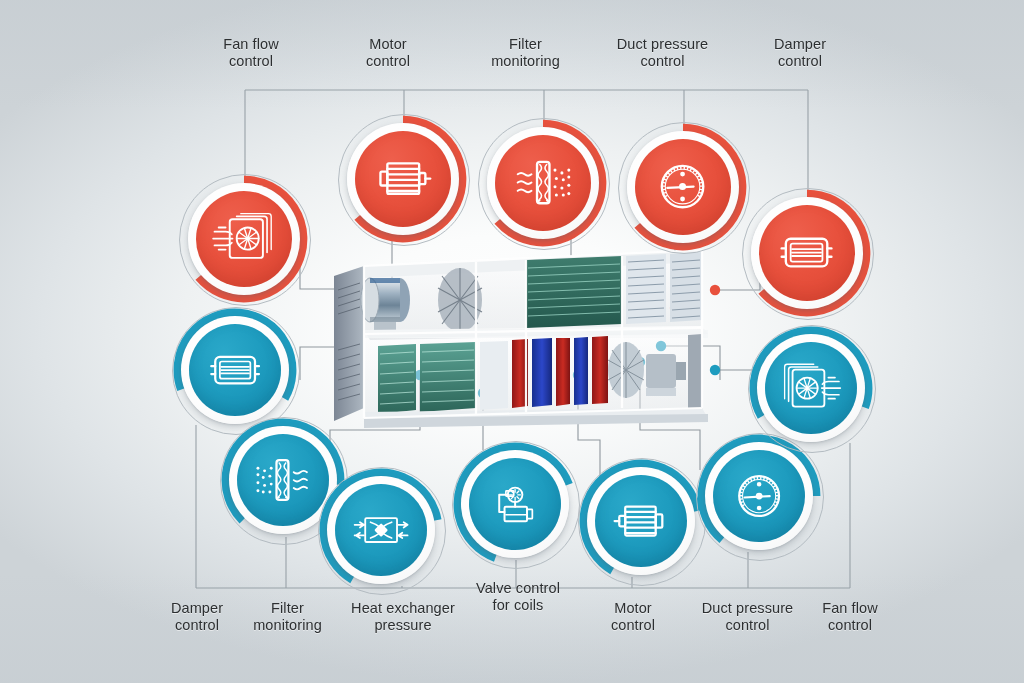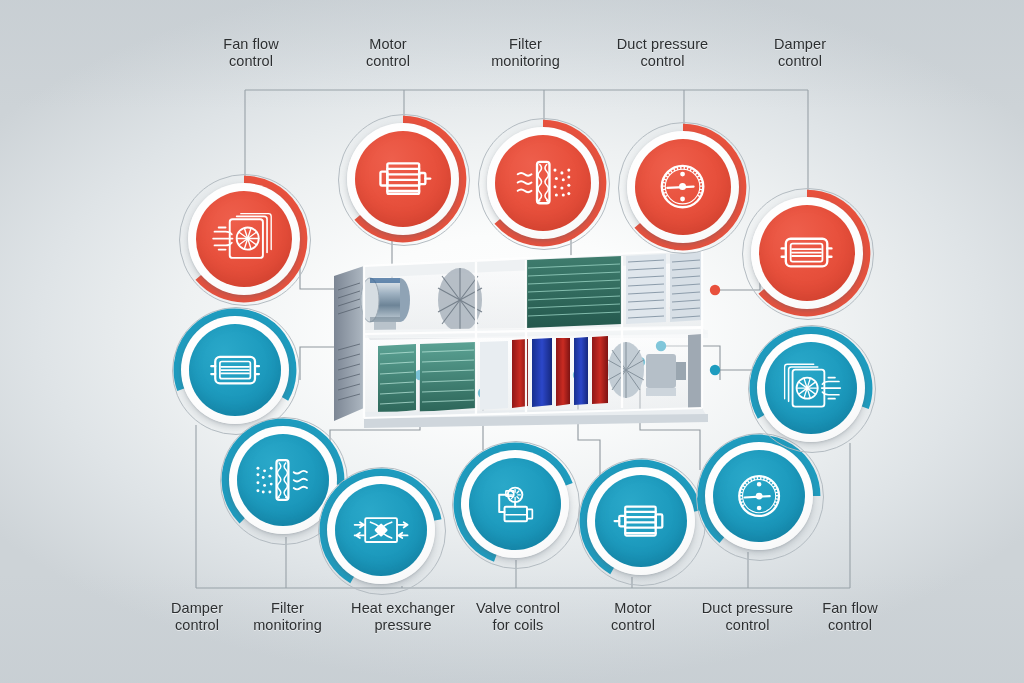--- a/index.html
+++ b/index.html
@@ -300,21 +300,21 @@
       <div class="label" style="left: 600px; top: 36px; width: 125px;">Duct pressure
 control</div>
       <div class="label" style="left: 745px; top: 36px; width: 110px;">Damper
 control</div>
       <div class="label" style="left: 142px; top: 600px; width: 110px;">Damper
 control</div>
       <div class="label" style="left: 230px; top: 600px; width: 115px;">Filter
 monitoring</div>
       <div class="label" style="left: 337px; top: 600px; width: 132px;">Heat exchanger
 pressure</div>
-      <div class="label" style="left: 458px; top: 600px; width: 120px;">Valve control
+      <div class="label" style="left: 458px; top: 580px; width: 120px;">Valve control
 for coils</div>
       <div class="label" style="left: 578px; top: 600px; width: 110px;">Motor
 control</div>
       <div class="label" style="left: 685px; top: 600px; width: 125px;">Duct pressure
 control</div>
       <div class="label" style="left: 795px; top: 600px; width: 110px;">Fan flow
 control</div>
     </div>
 
   <div id="node-host">

